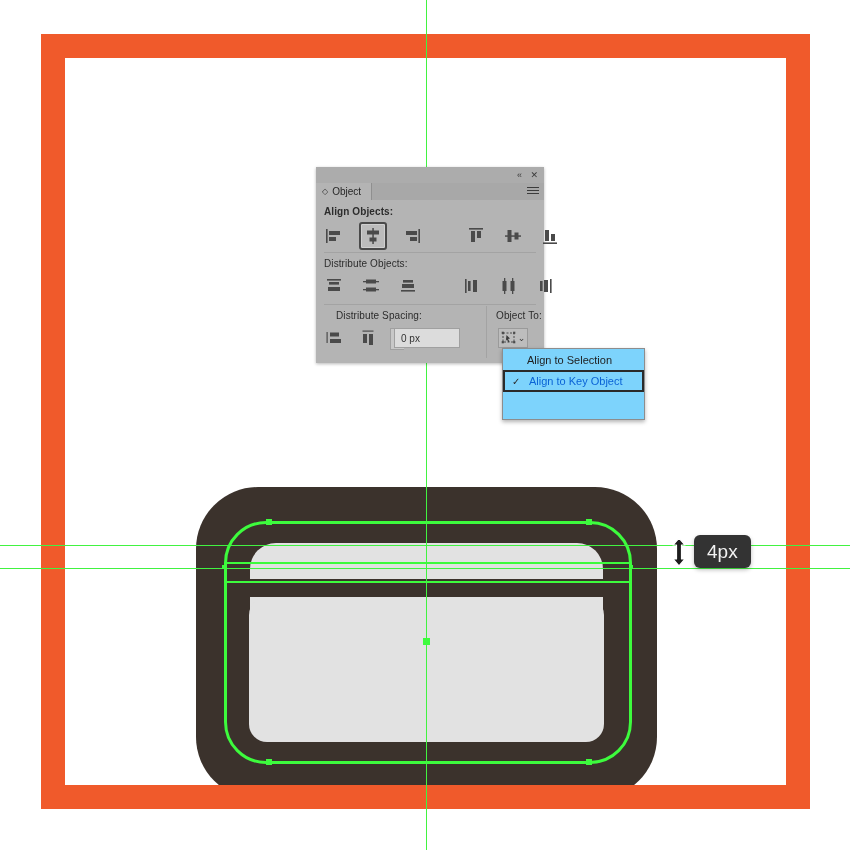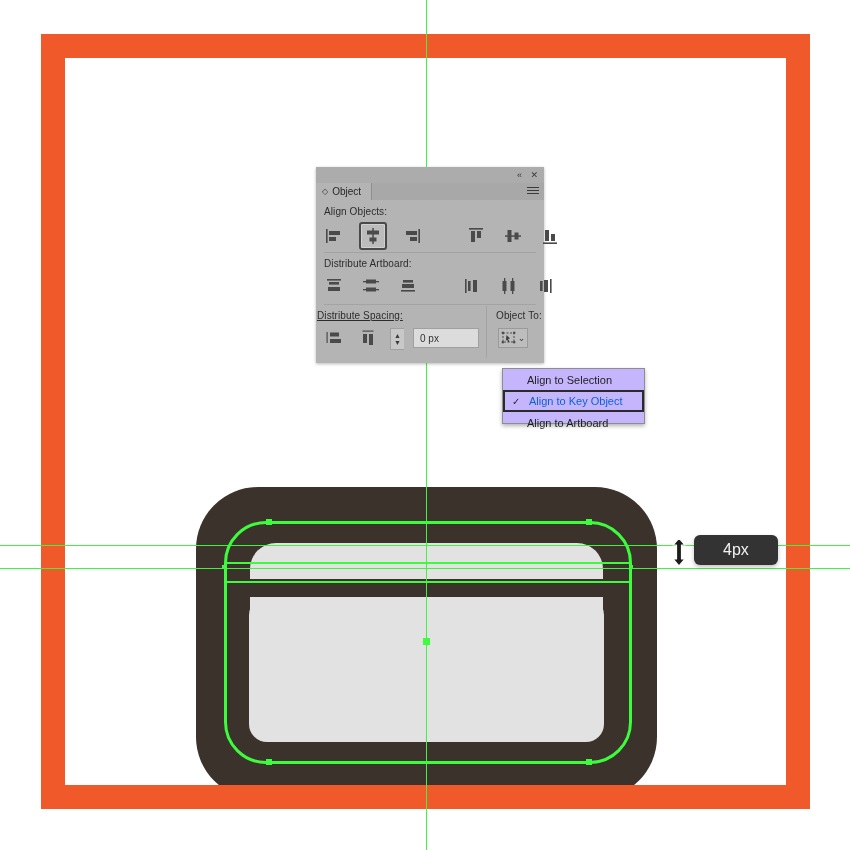--- a/index.html
+++ b/index.html
@@ -131,22 +131,22 @@
     font-size:10px;color:#333;
   }
   .alignto-btn{
     position:absolute;width:30px;height:20px;background:#bdbdbd;
     border:1px solid #9a9a9a;box-sizing:border-box;
     display:flex;align-items:center;justify-content:center;gap:1px;
   }
 
   
   .dropdown{
-    position:absolute;left:502px;top:368px;width:143px;height:56px;
-    background:#c4b5fd;border:1px solid #8d8d8d;box-sizing:border-box;
+    position:absolute;left:502px;top:348px;width:143px;height:72px;
+    background:#7dd3fc;border:1px solid #8d8d8d;box-sizing:border-box;
     box-shadow:0 2px 4px rgba(0,0,0,.3);
     font-size:11px;
   }
   .dd-item{
     position:relative;height:21px;display:flex;align-items:center;
     padding-left:24px;color:#1e1e1e;box-sizing:border-box;white-space:nowrap;
   }
   .dd-item.active{
     color:#0a63d6;border:2px solid #2a2a2a;
     height:22px;
@@ -156,22 +156,22 @@
     font-size:10px;color:#2b2b2b;
   }
 
   
   .cursor-arrow{
     position:absolute;left:671px;top:538px;width:16px;height:28px;
   }
   .tooltip{
     position:absolute;left:694px;top:535px;
     background:#333333;color:#f2f2f2;
-    border-radius:6px;padding:7px 29px;
-    font-size:16px;line-height:1;
+    border-radius:6px;padding:7px 13px;
+    font-size:19px;line-height:1;
     box-shadow:0 2px 4px rgba(0,0,0,.25);
   }
 </style>
 </head>
 <body>
 
 <div id="stage">
 
   <div class="orange-frame"></div>
 
@@ -219,21 +219,21 @@
       </div>
       <div class="panel-menu">
         <i></i>
           <i></i>
           <i></i>
       </div>
     </div>
 
     <div class="panel-body">
 
-      <div class="sec-label" style="left:8px;top:6px;">Align Objects:</div>
+      <div class="sec-label" style="left:8px;top:6px;font-weight:bold;">Align Objects:</div>
 
       <div class="icon-row" style="left:6px;top:22px;gap:13px;">
         <div class="ibtn">
           <svg width="18" height="18" viewBox="0 0 18 18">
               <rect x="1" y="2" width="1.6" height="14" fill="#4a4a4a"></rect>
               <rect x="4" y="4" width="11" height="4" fill="#4a4a4a"></rect>
               <rect x="4" y="10" width="7" height="4" fill="#4a4a4a"></rect>
             </svg>
         </div>
         <div class="ibtn sel">
@@ -269,21 +269,21 @@
           <svg width="18" height="18" viewBox="0 0 18 18">
               <rect x="2" y="15.4" width="14" height="1.6" fill="#4a4a4a"></rect>
               <rect x="4" y="3" width="4" height="11" fill="#4a4a4a"></rect>
               <rect x="10" y="7" width="4" height="7" fill="#4a4a4a"></rect>
             </svg>
         </div>
       </div>
 
       <div class="sep" style="left:8px;top:52px;width:212px;"></div>
 
-      <div class="sec-label" style="left:8px;top:58px;">Distribute Artboard:</div>
+      <div class="sec-label" style="left:8px;top:58px;">Distribute Objects:</div>
 
       <div class="icon-row" style="left:6px;top:74px;gap:13px;">
         <div class="ibtn">
           <svg width="18" height="18" viewBox="0 0 18 18">
               <rect x="2" y="2" width="14" height="1.6" fill="#4a4a4a"></rect>
               <rect x="4" y="5" width="10" height="2.6" fill="#4a4a4a"></rect>
               <rect x="3" y="10" width="12" height="4" fill="#4a4a4a"></rect>
             </svg>
         </div>
         <div class="ibtn">
@@ -321,21 +321,21 @@
           <svg width="18" height="18" viewBox="0 0 18 18">
               <rect x="3" y="4" width="2.6" height="10" fill="#4a4a4a"></rect>
               <rect x="7" y="3" width="4" height="12" fill="#4a4a4a"></rect>
               <rect x="13" y="2" width="1.6" height="14" fill="#4a4a4a"></rect>
             </svg>
         </div>
       </div>
 
       <div class="sep" style="left:8px;top:104px;width:212px;"></div>
 
-      <div class="sec-label" style="left:1px;top:110px;text-decoration:underline;">Distribute Spacing:</div>
+      <div class="sec-label" style="left:20px;top:110px;">Distribute Spacing:</div>
 
       <div class="icon-row" style="left:6px;top:126px;gap:10px;">
         <div class="ibtn">
           <svg width="18" height="18" viewBox="0 0 18 18">
               <rect x="1.5" y="3" width="1.2" height="11" fill="#4a4a4a"></rect>
               <rect x="5" y="3.5" width="9" height="4" fill="#4a4a4a"></rect>
               <rect x="5" y="10" width="11" height="4" fill="#4a4a4a"></rect>
             </svg>
         </div>
         <div class="ibtn">
@@ -344,21 +344,21 @@
               <rect x="4" y="5" width="4" height="9" fill="#4a4a4a"></rect>
               <rect x="10" y="5" width="4" height="11" fill="#4a4a4a"></rect>
             </svg>
         </div>
       </div>
 
       <div class="spin" style="left:74px;top:128px;">
         <span>▲</span>
         <span>▼</span>
       </div>
-      <div class="numfield" style="left:97px;top:128px;">
+      <div class="numfield" style="left:78px;top:128px;">
         <span>0 px</span>
       </div>
 
       <div class="vsep" style="left:170px;top:106px;height:52px;"></div>
 
       <div class="sec-label" style="left:180px;top:110px;">Object To:</div>
 
       <div class="alignto-btn" style="left:182px;top:128px;">
         <svg width="16" height="14" viewBox="0 0 16 14">
           <rect x="2" y="2" width="11" height="9" fill="none" stroke="#4a4a4a" stroke-width="1" stroke-dasharray="2 1.5"></rect>
@@ -375,23 +375,20 @@
   </div>
 
   <div class="dropdown">
     <div class="dd-item">
       <span>Align to Selection</span>
     </div>
     <div class="dd-item active">
       <span class="dd-check">✓</span>
       <span>Align to Key Object</span>
     </div>
-    <div class="dd-item">
-      <span>Align to Artboard</span>
-    </div>
   </div>
 
   <div class="cursor-arrow">
     <svg width="16" height="28" viewBox="0 0 16 28">
       <path d="M8 0 L14 7 L10.5 7 L10.5 21 L14 21 L8 28 L2 21 L5.5 21 L5.5 7 L2 7 Z" fill="#1c1c1c" stroke="#ffffff" stroke-width="1.2" stroke-linejoin="round"></path>
     </svg>
   </div>
 
   <div class="tooltip">
     <span>4px</span>

